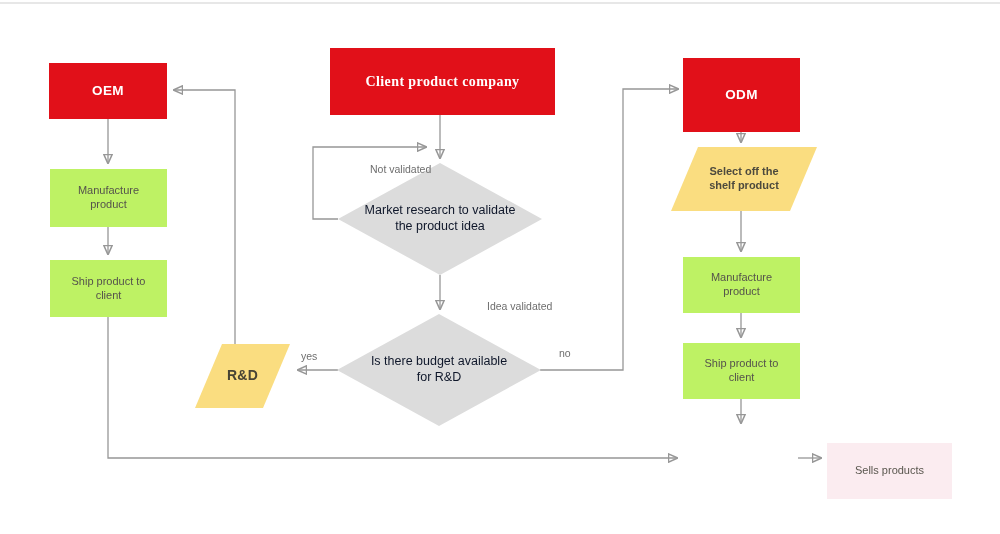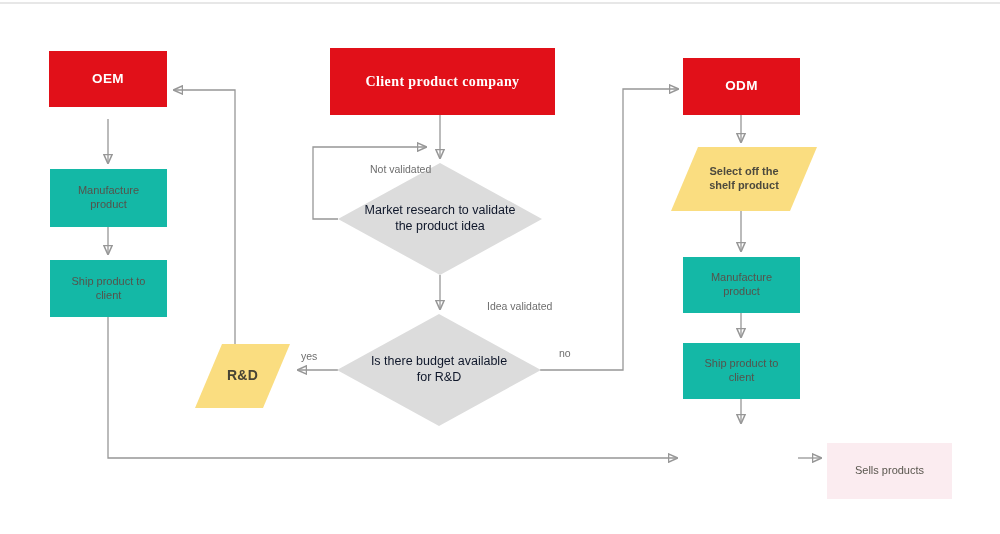--- a/index.html
+++ b/index.html
@@ -34,21 +34,21 @@
   }
   .red-box {
     background: #e11019;
     color: #ffffff;
     font-weight: bold;
     font-size: 13.5px;
     letter-spacing: 0.4px;
   }
   .client-box { font-size: 14px; }
   .gray-box {
-    background: #14b8a6;
+    background: #bef264;
     color: #55534c;
     font-size: 11px;
     padding: 4px 14px;
   }
   .pink-box {
     background: #fbecf0;
     color: #5a574f;
     font-size: 11px;
     padding: 0 12px;
   }
@@ -75,23 +75,23 @@
     font-weight: bold;
   }
   .select-para .inner { max-width: 88px; }
   .edge-label {
     position: absolute;
     font-size: 10.5px;
     color: #6e6e6e;
     white-space: nowrap;
   }
   
-  .pos-oem        { left: 49px;  top: 51px;  width: 118px; height: 56px; }
+  .pos-oem        { left: 49px;  top: 63px;  width: 118px; height: 56px; }
   .pos-client     { left: 330px; top: 48px;  width: 225px; height: 67px; font-family: Liberation Serif, serif; }
-  .pos-odm        { left: 683px; top: 58px;  width: 117px; height: 57px; }
+  .pos-odm        { left: 683px; top: 58px;  width: 117px; height: 74px; }
   .pos-manuf-l    { left: 50px;  top: 169px; width: 117px; height: 58px; }
   .pos-ship-l     { left: 50px;  top: 260px; width: 117px; height: 57px; }
   .pos-market     { left: 338px; top: 163px; width: 204px; height: 112px; }
   .pos-budget     { left: 337px; top: 314px; width: 204px; height: 112px; }
   .pos-rd         { left: 195px; top: 344px; width: 95px;  height: 64px; }
   .pos-select     { left: 671px; top: 147px; width: 146px; height: 64px; }
   .pos-manuf-r    { left: 683px; top: 257px; width: 117px; height: 56px; }
   .pos-ship-r     { left: 683px; top: 343px; width: 117px; height: 56px; }
   .pos-client-b   { left: 683px; top: 429px; width: 115px; height: 56px; }
   .pos-sells      { left: 827px; top: 443px; width: 125px; height: 56px; }

